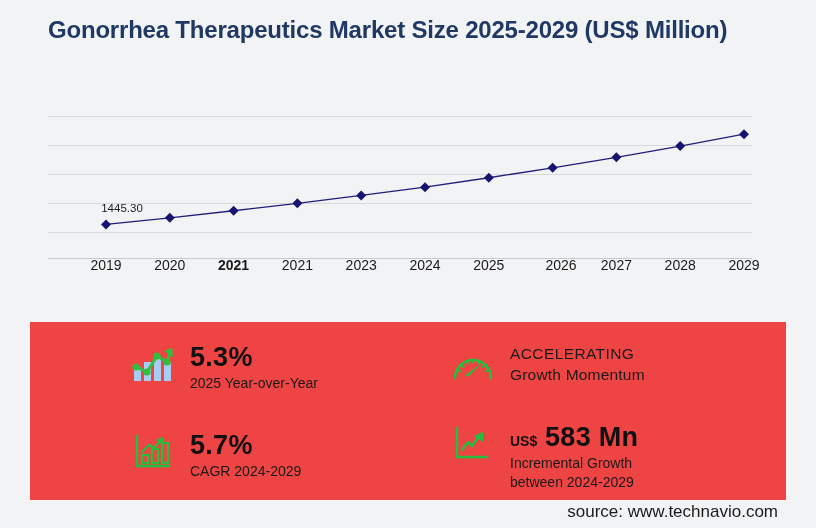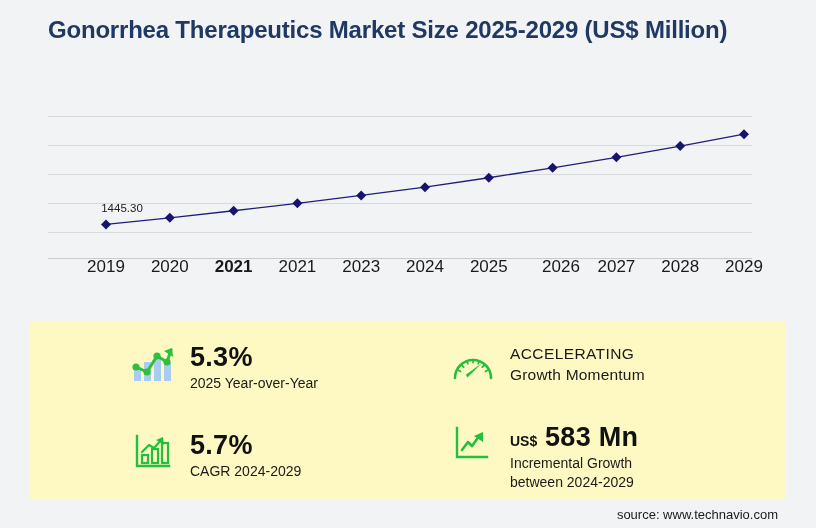--- a/index.html
+++ b/index.html
@@ -73,40 +73,40 @@
     position: absolute;
     left: 48px;
     top: 165px;
     width: 704px;
     height: 24px;
   }
   .xlabel {
     position: absolute;
     top: 0;
     transform: translateX(-50%);
-    font-size: 17px;
+    font-size: 14px;
     color: #1a1a1a;
     white-space: nowrap;
   }
   .pointlabel {
     position: absolute;
     font-size: 11.5px;
     color: #1a1a1a;
     white-space: nowrap;
     transform: translateX(-50%);
   }
 
   
   .stats-panel {
     position: absolute;
     left: 30px;
     top: 322px;
     width: 756px;
     height: 178px;
-    background: #fef9c3;
+    background: #ef4444;
   }
   .stat {
     position: absolute;
     display: flex;
     align-items: flex-start;
   }
   .stat-icon {
     flex: 0 0 auto;
     width: 46px;
     height: 44px;
@@ -152,21 +152,21 @@
   #stat-yoy   { left: 100px; top: 20px; }
   #stat-cagr  { left: 100px; top: 108px; }
   #stat-accel { left: 420px; top: 22px; }
   #stat-incr  { left: 420px; top: 100px; }
 
   
   .source {
     position: absolute;
     right: 18px;
     bottom: 6px;
-    font-size: 13px;
+    font-size: 17px;
     color: #1a1a1a;
   }
 </style>
 </head>
 <body>
 
 <div class="page">
 
   <div class="chart-title">Gonorrhea Therapeutics Market Size 2025-2029 (US$ Million)</div>
 

